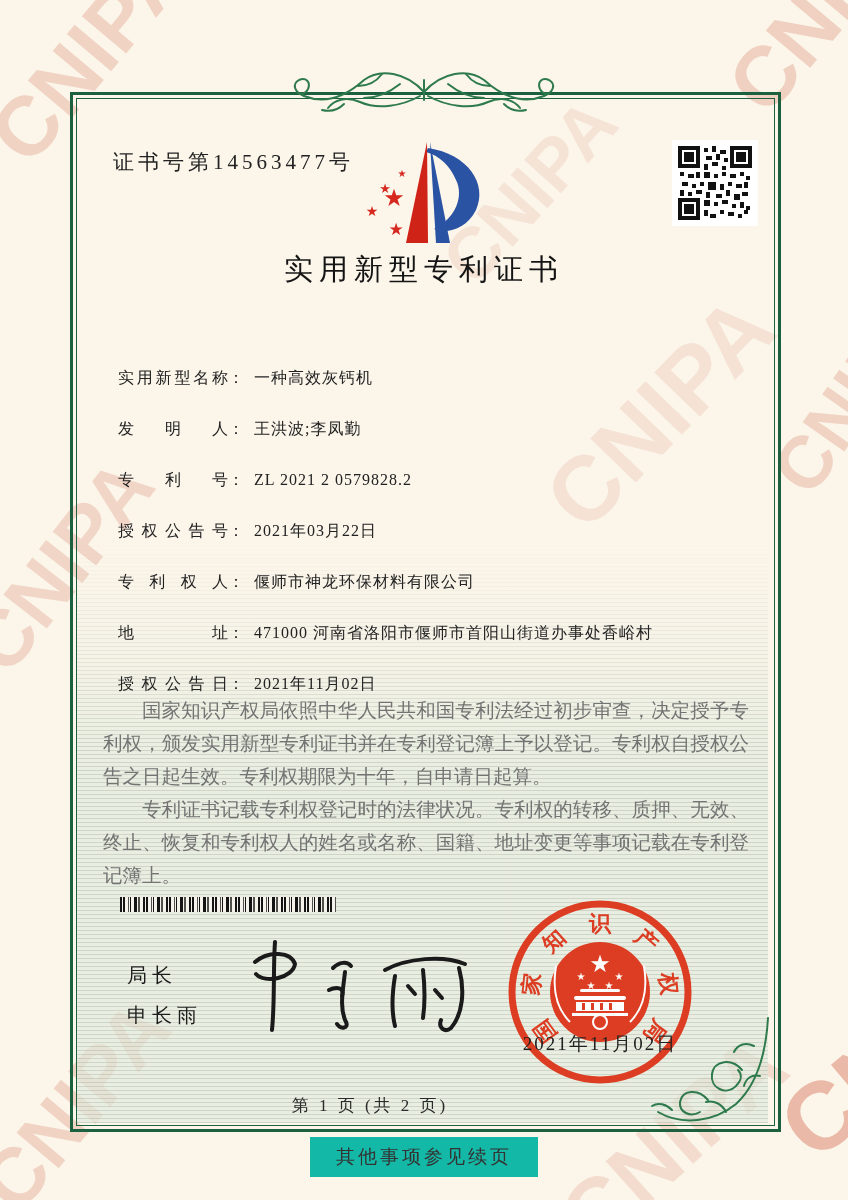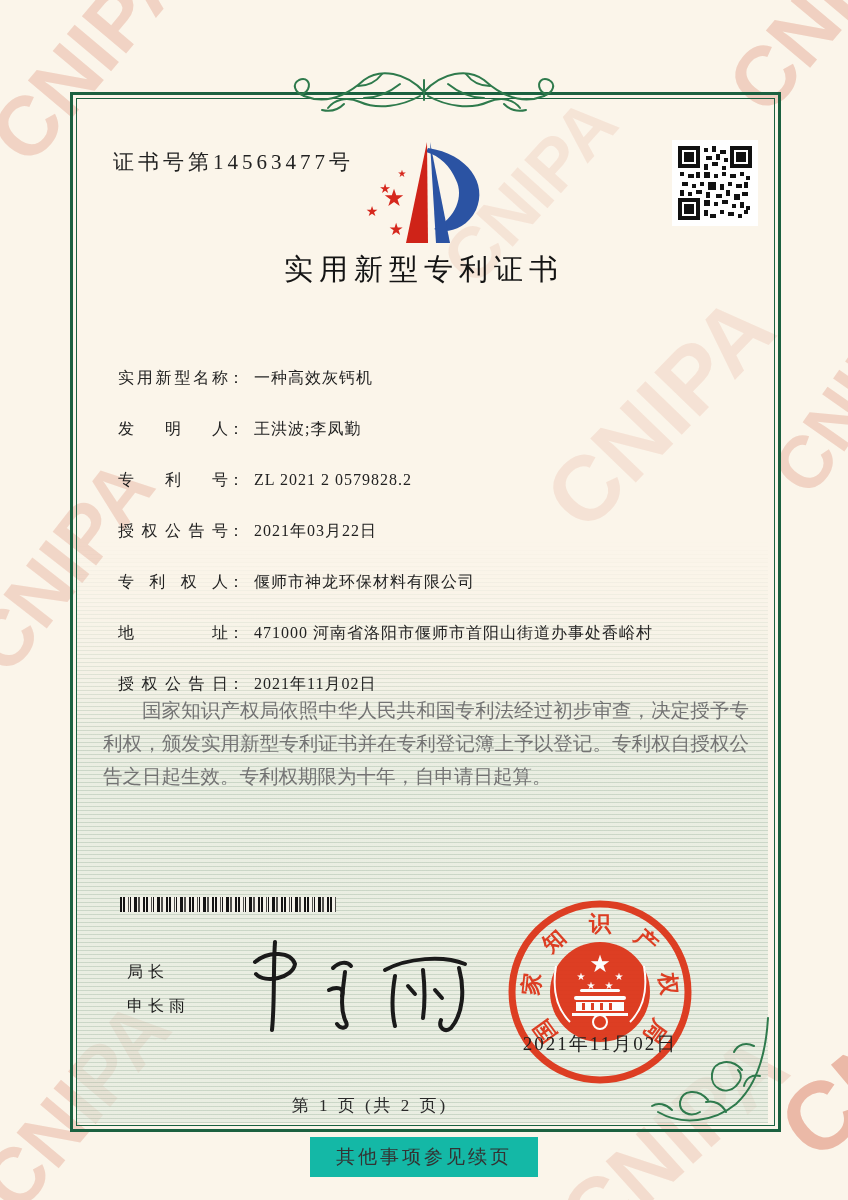--- a/index.html
+++ b/index.html
@@ -41,21 +41,21 @@
   
   .body-text{position:absolute;left:103px;top:694px;width:646px;font-size:19.5px;line-height:33px;color:#737373;}
   .body-text p{margin:0;text-indent:2em;text-align:justify;}
   
   .barcode{position:absolute;left:120px;top:897px;width:216px;height:15px;
     background:repeating-linear-gradient(90deg,
       #141414 0 2px,#f4f2ea 2px 3px,#141414 3px 5px,#f4f2ea 5px 8px,
       #50504c 8px 9px,#f4f2ea 9px 10px,#141414 10px 11px,#f4f2ea 11px 14px,
       #141414 14px 17px,#f4f2ea 17px 18px,#50504c 18px 20px,#f4f2ea 20px 23px);}
   .signer{position:absolute;left:127px;top:962px;
-    font-family:Liberation Sans, sans-serif;font-size:16px;color:#1c1c1c;}
+    font-family:Liberation Sans, sans-serif;font-size:20px;color:#1c1c1c;}
   .signer div{margin-bottom:13px;letter-spacing:5px;}
   .signature{position:absolute;left:245px;top:938px;}
   .seal{position:absolute;left:500px;top:896px;}
   .page-num{position:absolute;left:0;top:1094px;width:740px;text-align:center;
     font-size:17px;letter-spacing:3px;color:#2a2a2a;}
   .note-box{position:absolute;left:50%;top:1137px;transform:translateX(-50%);
     background:#14b8a6;padding:7px 26px;font-size:19px;letter-spacing:3px;color:#333;z-index:4;}
   .ornament{position:absolute;z-index:5;pointer-events:none;}
 </style>
 </head>
@@ -206,20 +206,21 @@
       </div>
       <div class="frow">
         <span>
           <span class="flabel">授权公告日</span><span>：</span><span class="fvalue">2021年11月02日</span>
         </span>
       </div>
     </div>
 
     <div class="body-text">
       <p>国家知识产权局依照中华人民共和国专利法经过初步审查，决定授予专利权，颁发实用新型专利证书并在专利登记簿上予以登记。专利权自授权公告之日起生效。专利权期限为十年，自申请日起算。</p>
+      <p>专利证书记载专利权登记时的法律状况。专利权的转移、质押、无效、终止、恢复和专利权人的姓名或名称、国籍、地址变更等事项记载在专利登记簿上。</p>
     </div>
 
     <div class="barcode"></div>
 
     <div class="signer">
       <div>局长</div>
       <div>申长雨</div>
     </div>
 
     <svg class="signature" width="225" height="100" viewBox="0 0 225 100">

